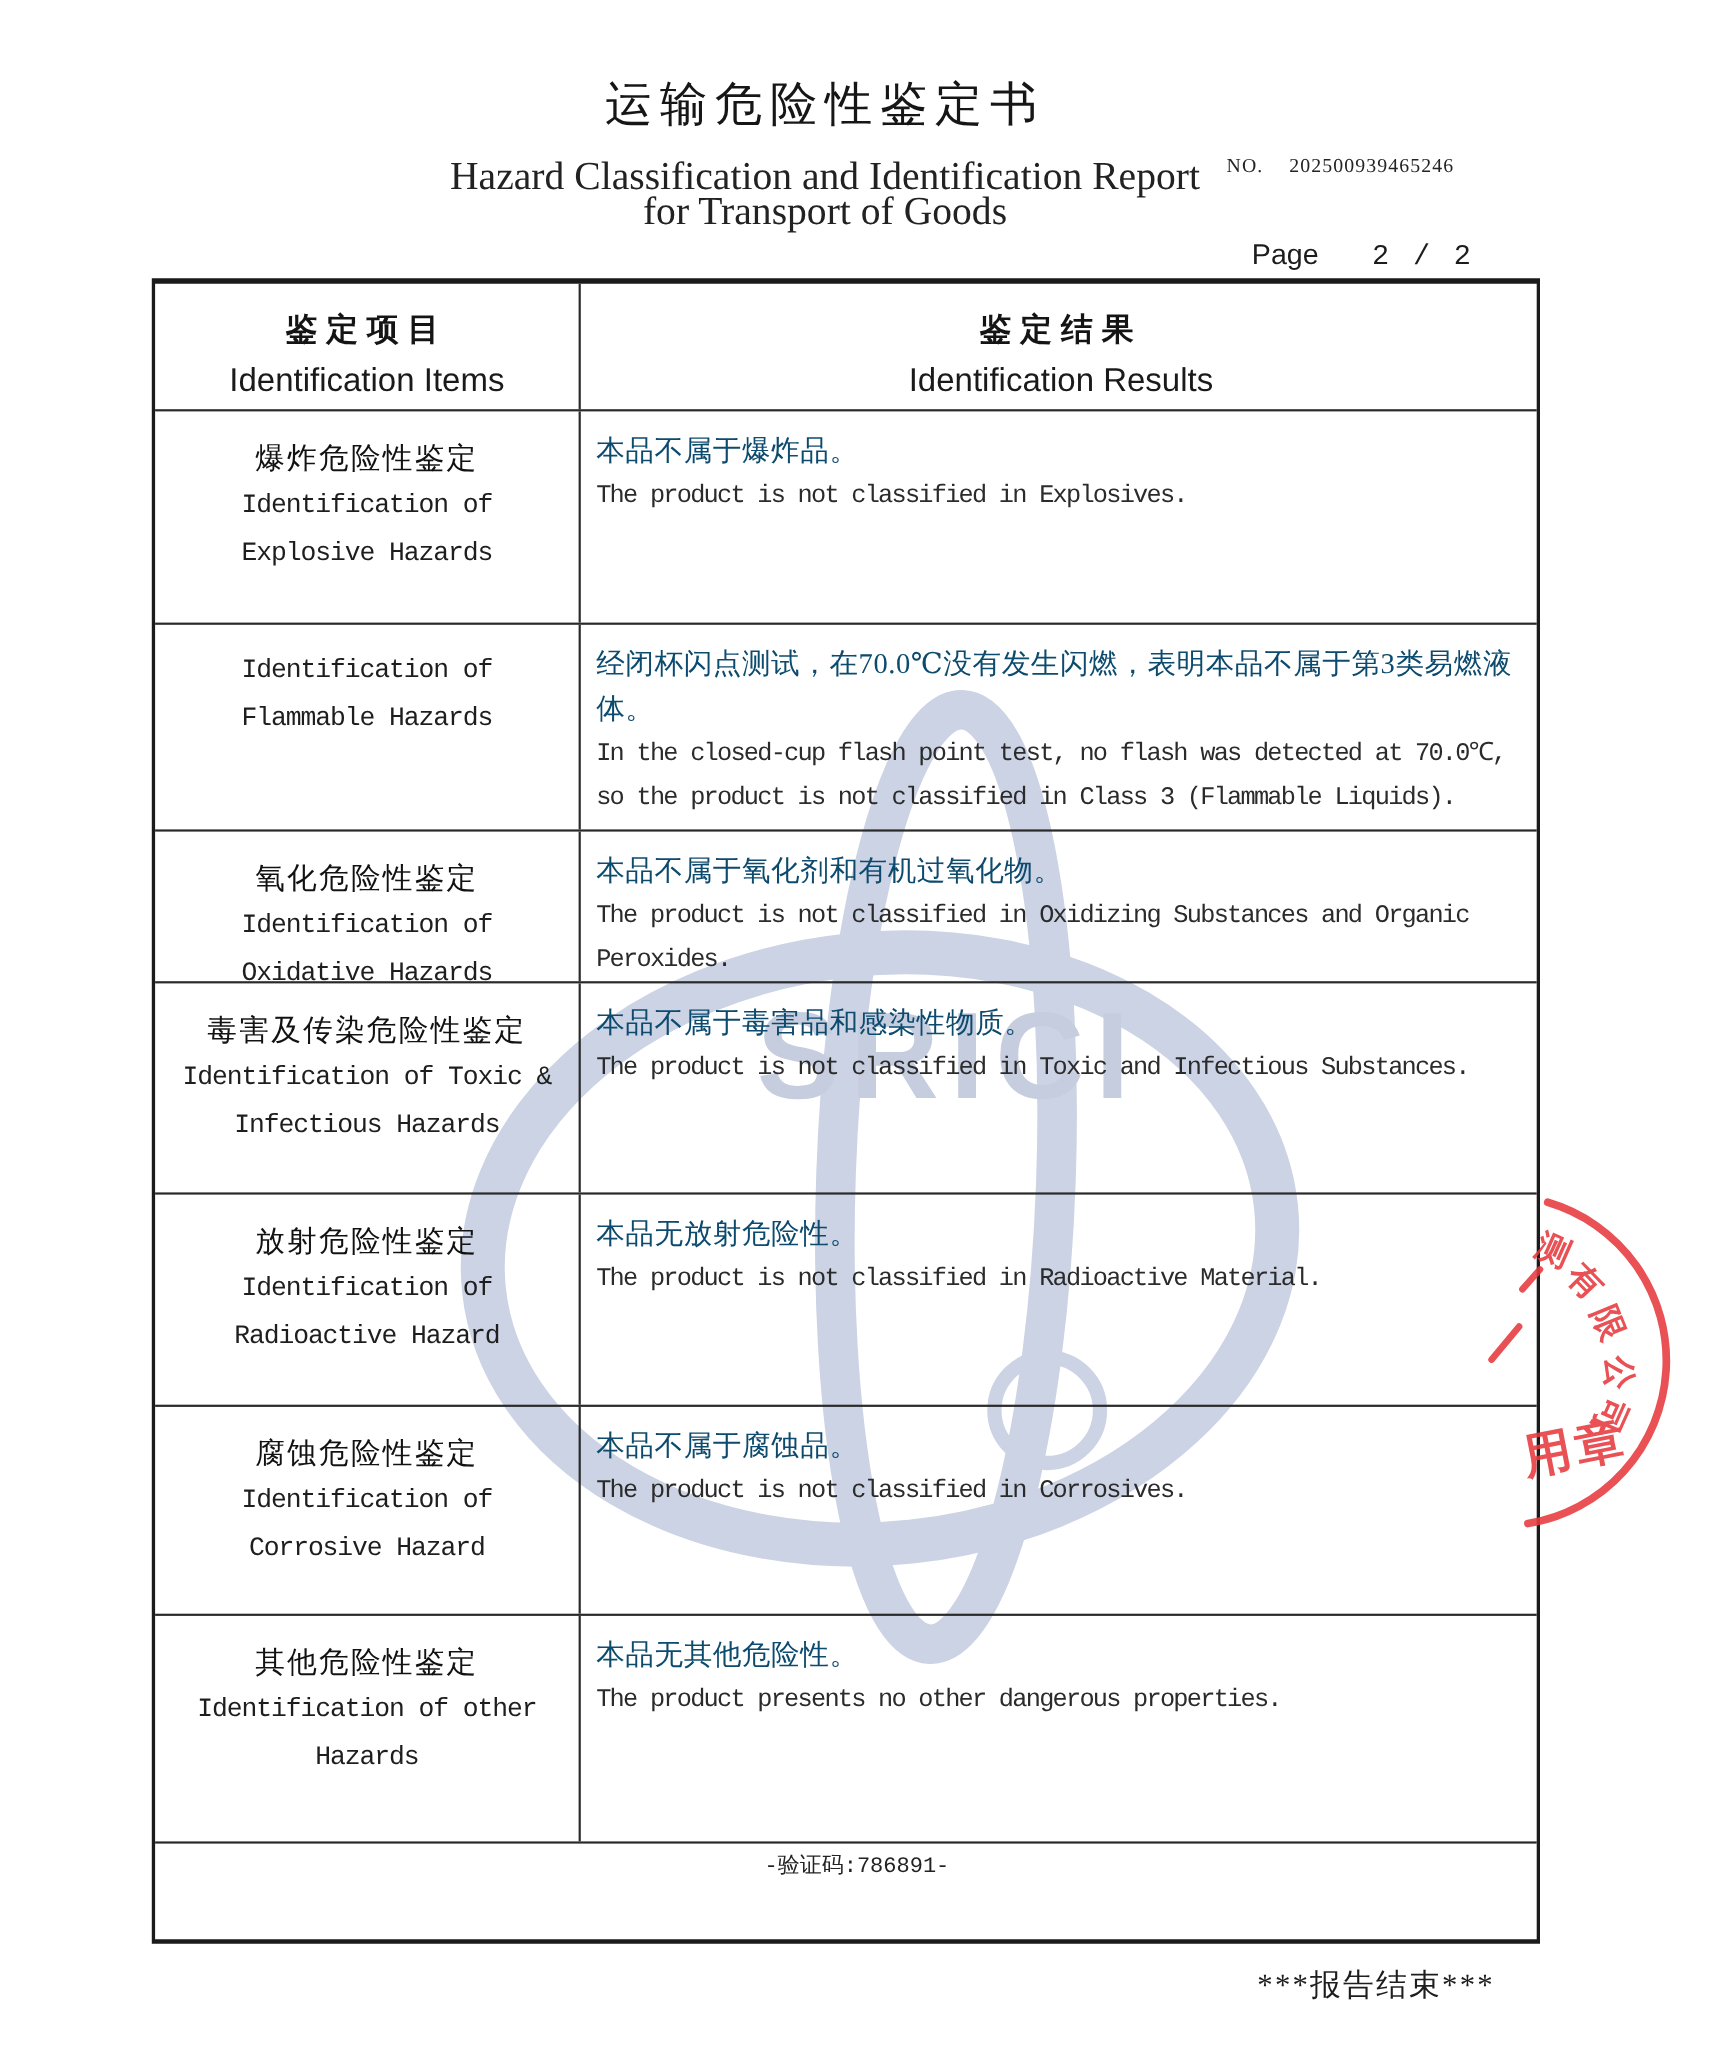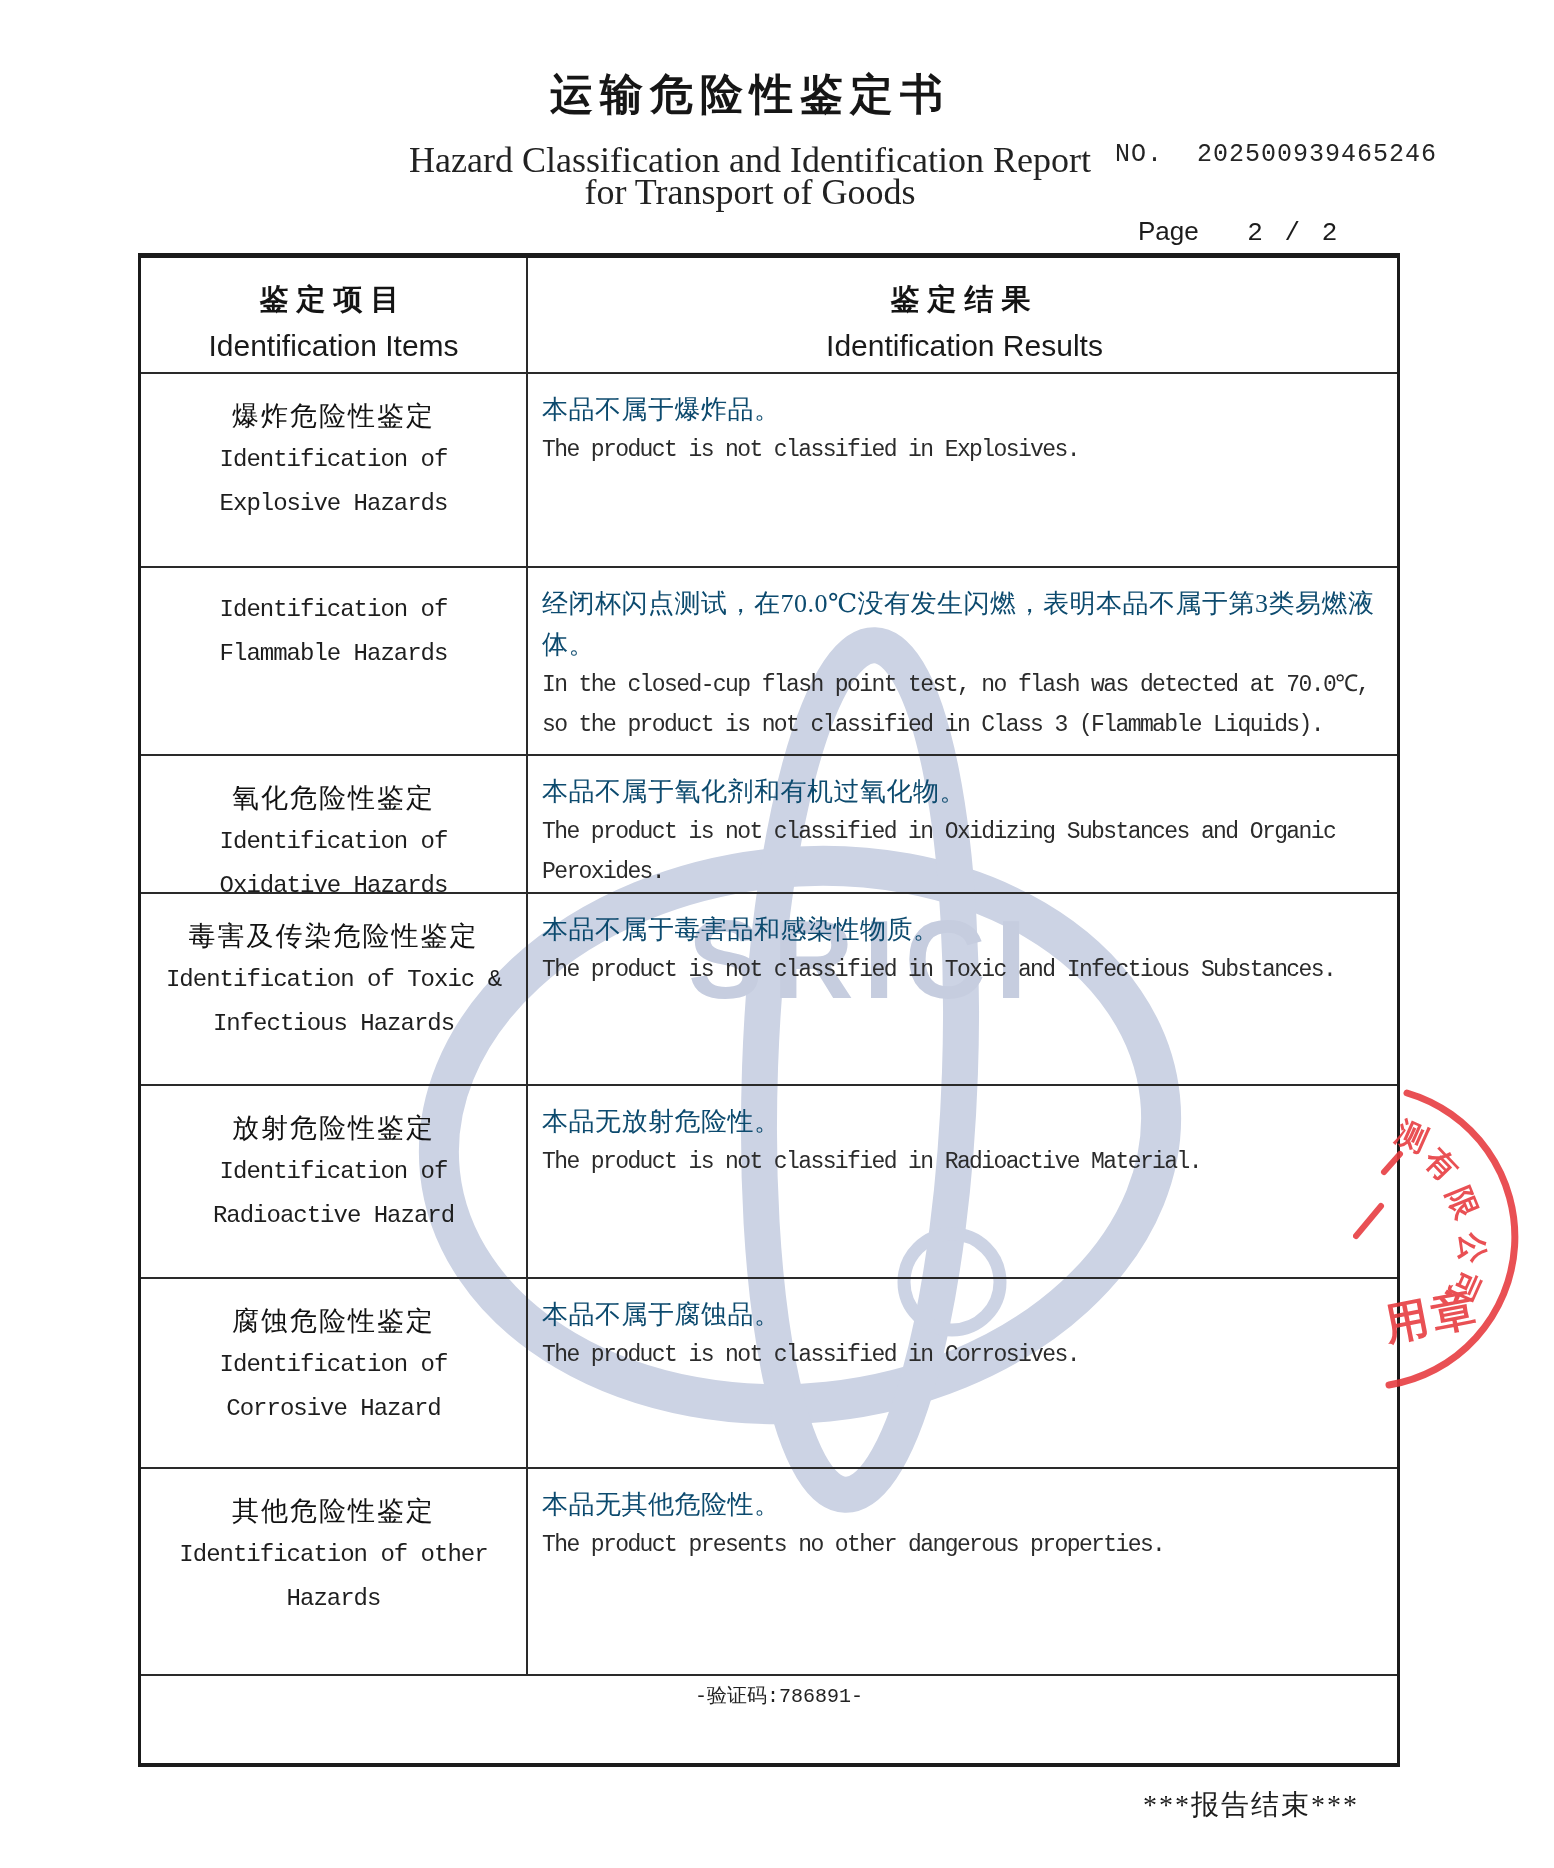--- a/index.html
+++ b/index.html
@@ -6,24 +6,24 @@
   .page{
     position:relative;
     width:1554px;height:1868px;
     background:#ffffff;
     overflow:hidden;
     font-family:"Liberation Serif","DejaVu Serif",serif;
     color:#1d1d1d;
   }
   
   .title-block{position:absolute;left:365px;top:66px;width:770px;text-align:center;}
-  .title-cn{font-size:43px;font-weight:bold;letter-spacing:7px;color:#161616;}
+  .title-cn{font-size:43px;font-weight:normal;letter-spacing:7px;color:#161616;}
   .title-en{margin-top:20px;font-size:36px;line-height:32px;color:#222;white-space:pre-line;}
   .report-no{position:absolute;left:1115px;top:140px;width:430px;
-    font-family:Liberation Mono, monospace;font-size:25px;color:#242424;letter-spacing:1px;}
+    font-family:Liberation Serif, serif;font-size:18px;color:#242424;letter-spacing:1px;}
   .page-line{position:absolute;left:1138px;top:216px;width:400px;font-size:26px;color:#1c1c1c;}
   .page-label{font-family:"Liberation Sans","DejaVu Sans",sans-serif;display:inline-block;}
   .page-value{font-family:"Liberation Mono","DejaVu Sans Mono",monospace;display:inline-block;margin-left:42px;letter-spacing:3px;}
   
   .doc-table{
     position:absolute;left:138px;top:253px;width:1262px;height:1514px;
     border:3px solid #1b1b1b;border-top-width:5px;border-bottom-width:4px;
     box-sizing:border-box;background:transparent;z-index:2;
   }
   .trow{display:flex;box-sizing:border-box;border-top:2px solid #2a2a2a;}

